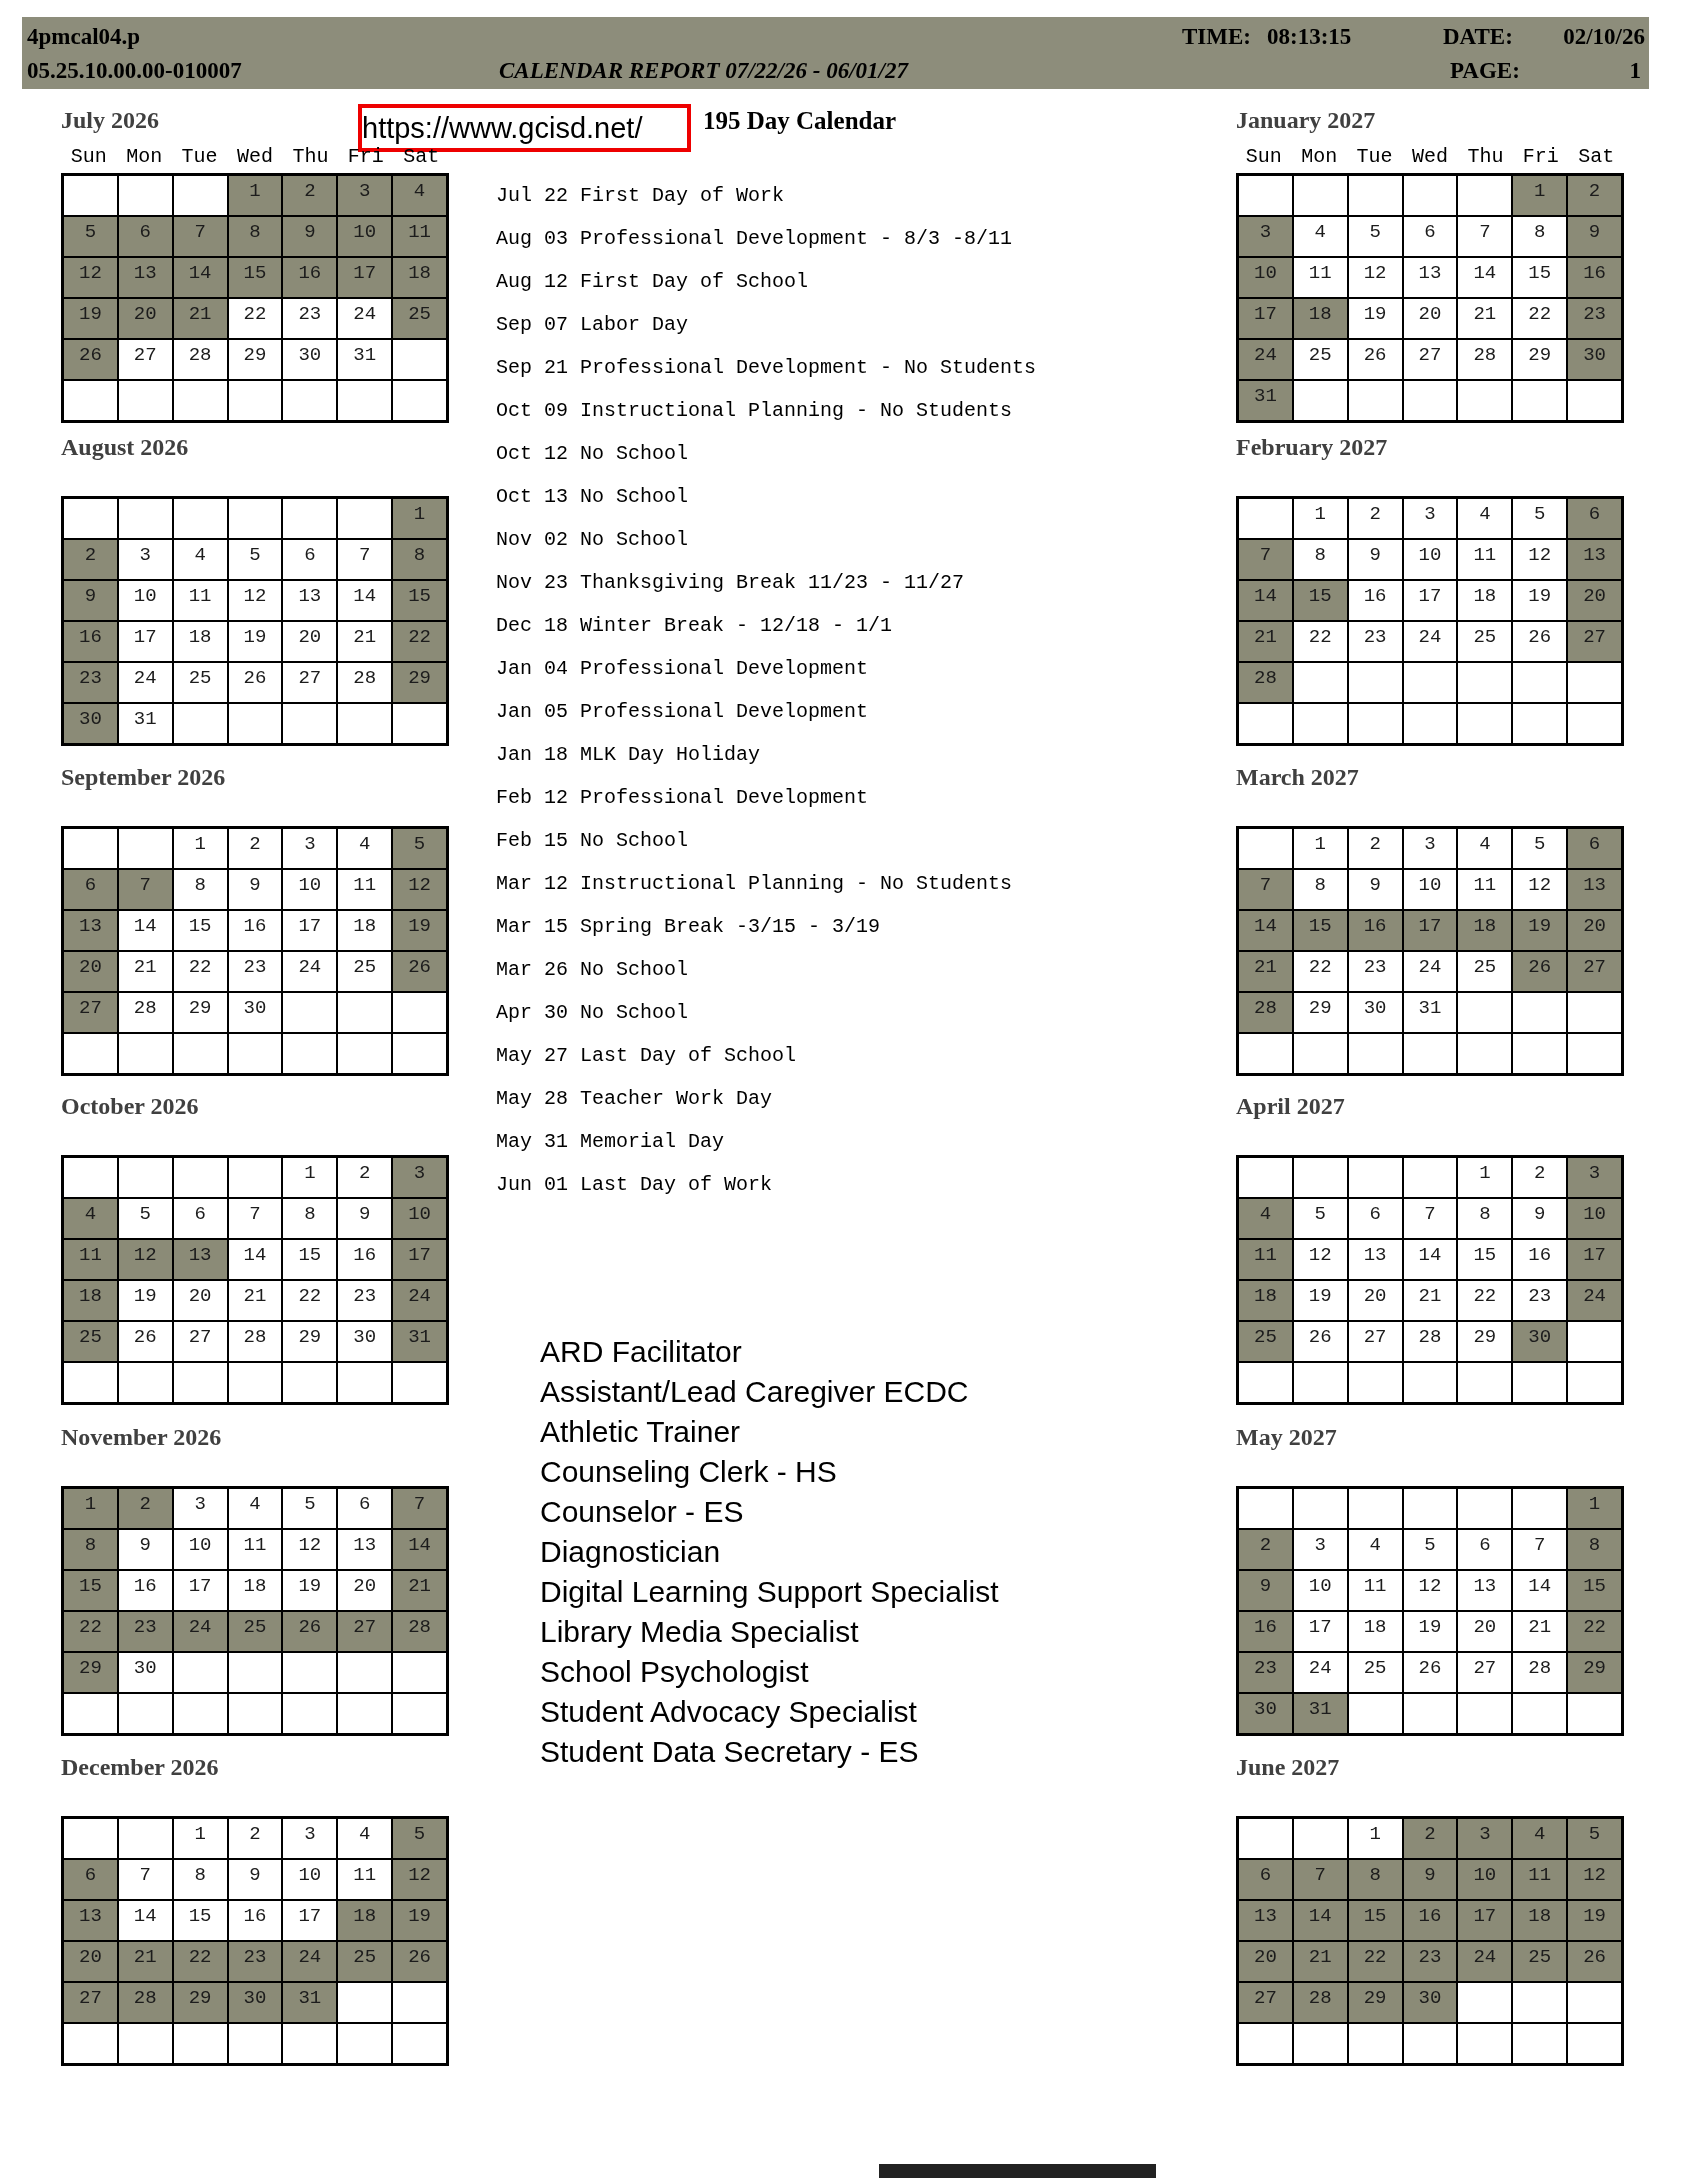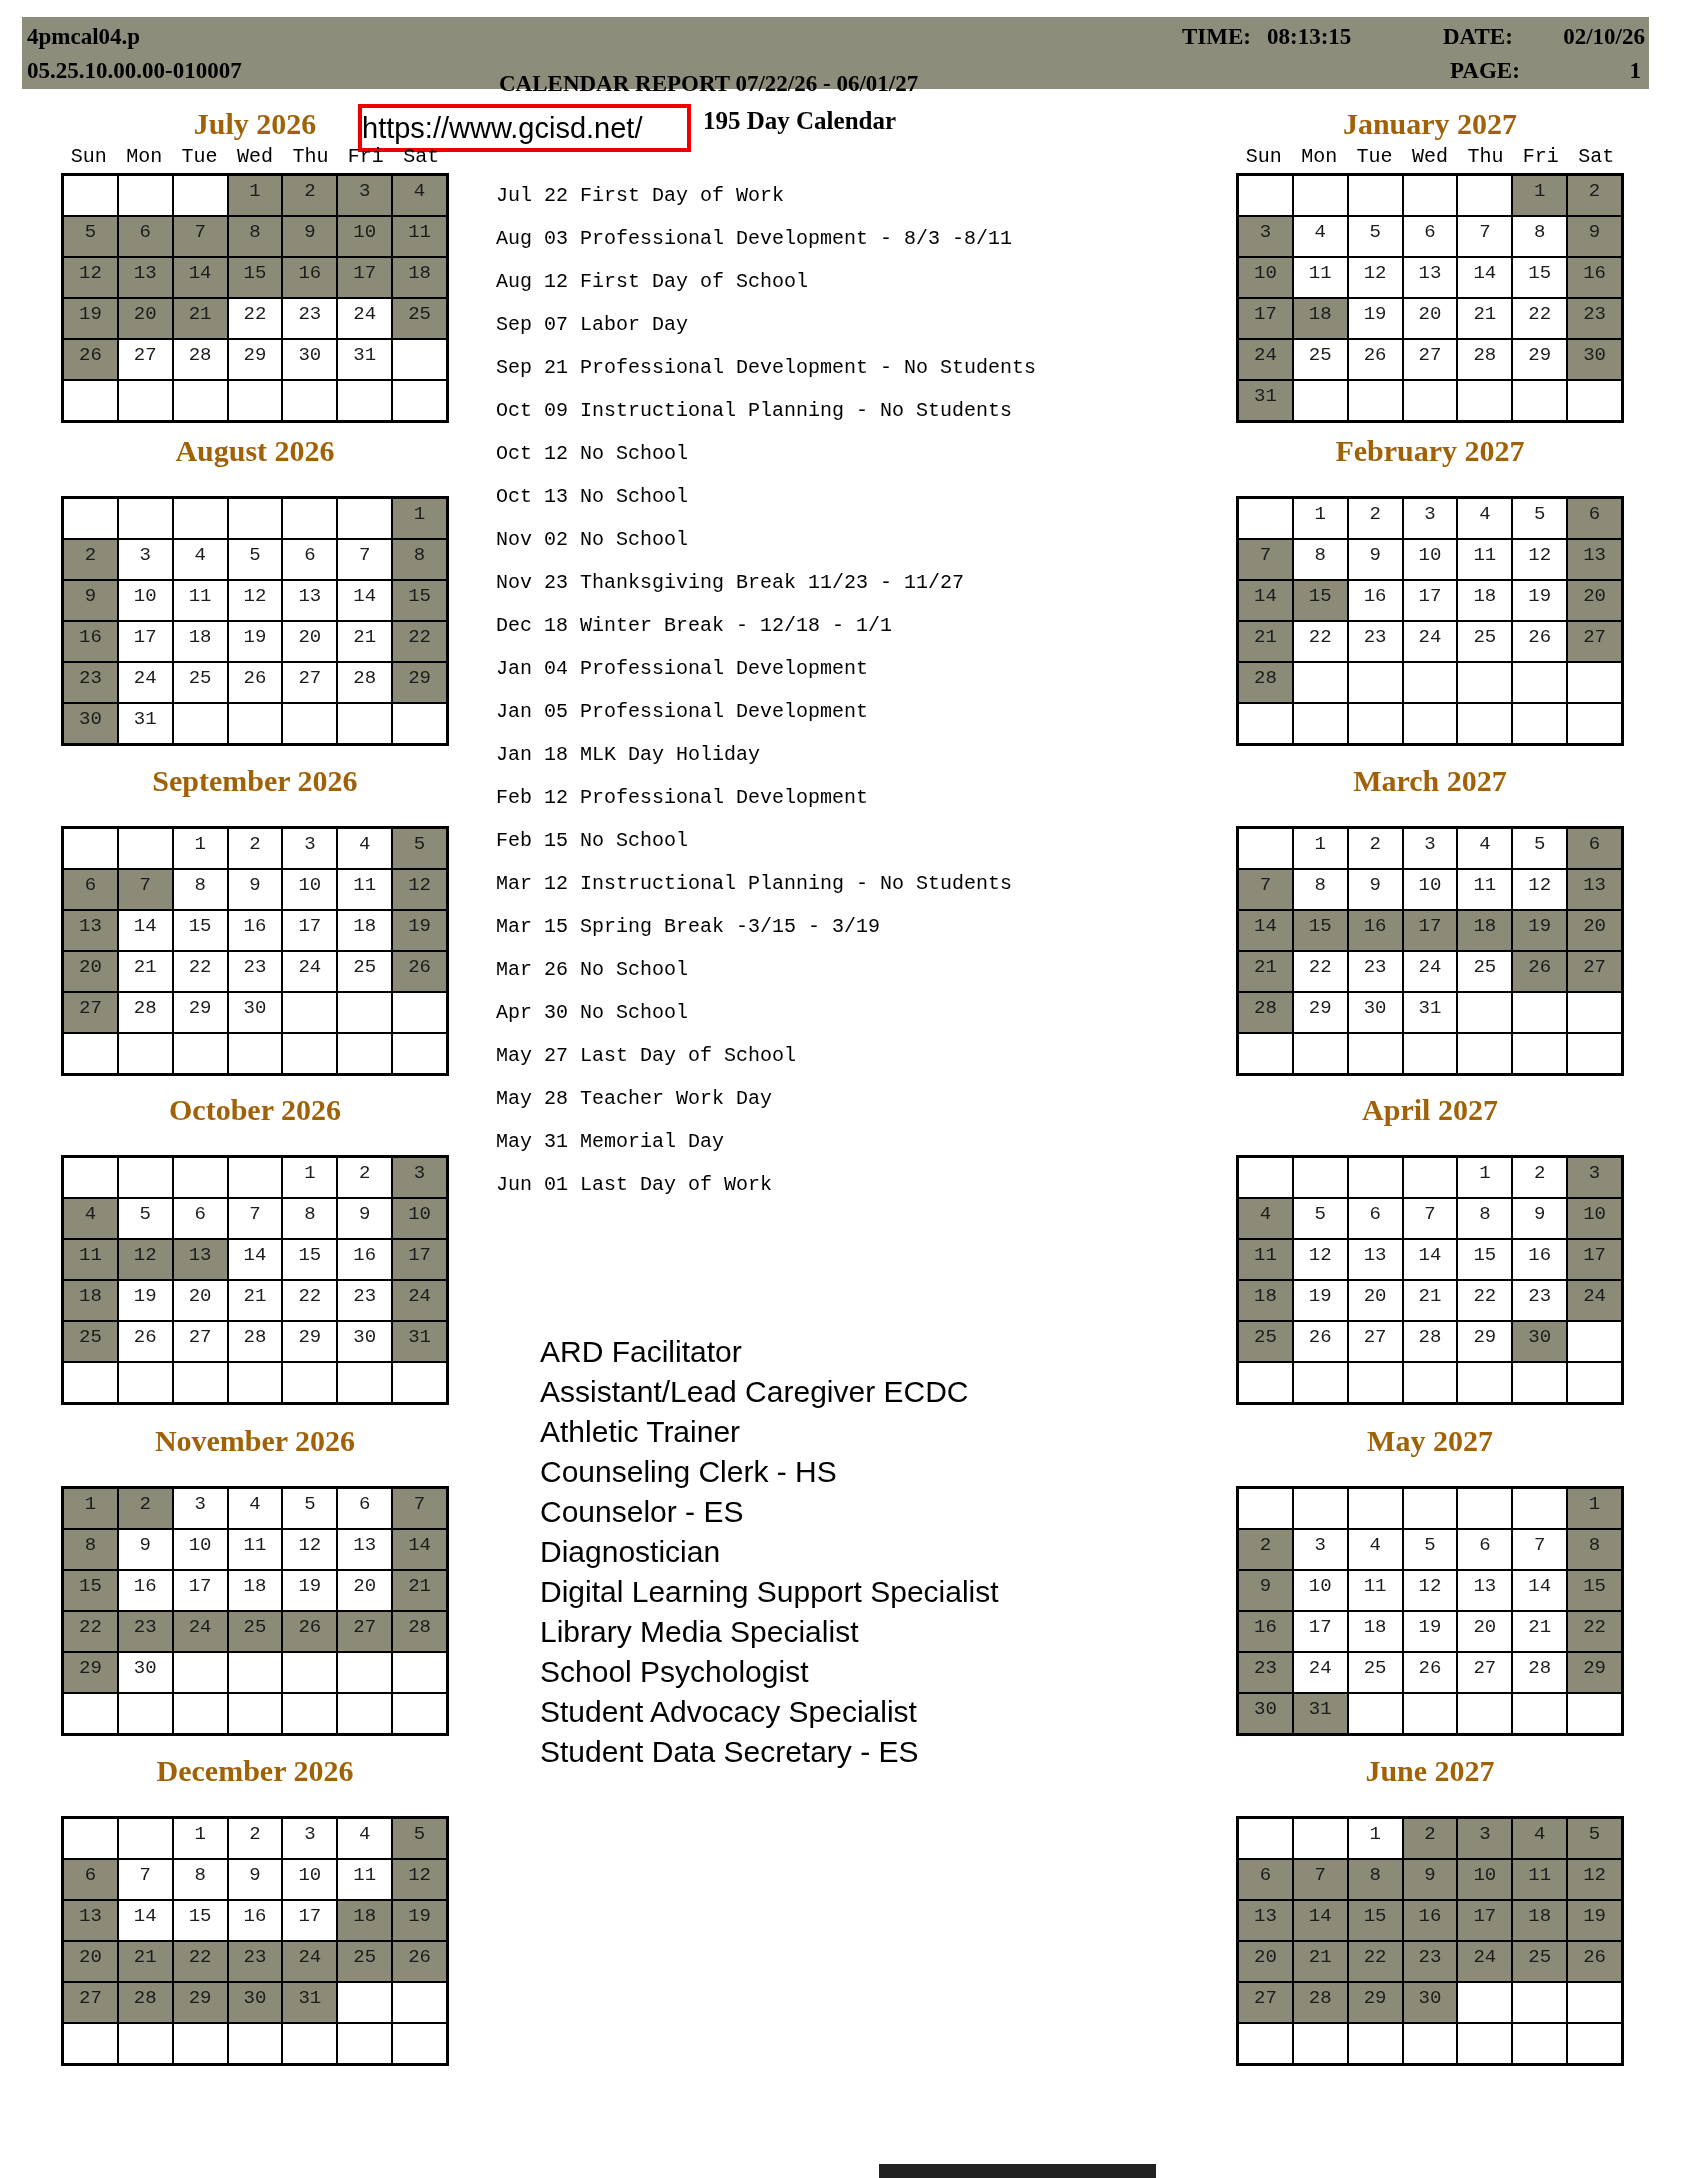--- a/index.html
+++ b/index.html
@@ -17,42 +17,42 @@
   
   .topbar{position:absolute;left:22px;top:17px;width:1627px;height:72px;background:var(--bar);}
   .topbar span{position:absolute;font-weight:bold;font-size:23px;color:var(--ink);white-space:nowrap;
                font-family:"Liberation Serif",serif;}
   .tb-program{left:5px;top:7px;}
   .tb-time-label{left:1160px;top:7px;}
   .tb-time{left:1245px;top:7px;}
   .tb-date-label{left:1421px;top:7px;}
   .tb-date{right:4px;top:7px;}
   .tb-reportid{left:5px;top:41px;}
-  .tb-title{left:477px;top:54px;}
+  .tb-title{left:477px;top:41px;font-style:italic;}
   .tb-page-label{left:1428px;top:41px;}
   .tb-page{right:8px;top:41px;}
 
   
   .url-box{position:absolute;left:358px;top:104px;width:333px;height:48px;border:4px solid var(--red);
            display:flex;align-items:center;justify-content:flex-start;background:#fff;}
   .url-box span{font-family:"Liberation Sans",sans-serif;font-size:29px;color:#000;white-space:nowrap;}
   .cal-title{position:absolute;left:703px;top:107px;font-weight:bold;font-size:25px;color:#000;
              font-family:"Liberation Serif",serif;white-space:nowrap;}
 
   
   .events{position:absolute;left:496px;top:184px;}
   .event-line{height:43px;font-family:"Liberation Mono",monospace;font-size:20px;color:#000;white-space:pre;}
 
   
   .jobs{position:absolute;left:540px;top:1335px;}
   .job-line{height:40px;font-family:"Liberation Sans",sans-serif;font-size:30px;color:#000;white-space:nowrap;}
 
   
   .month{position:absolute;width:388px;}
-  .month-title{text-align:center;font-weight:bold;font-size:30px;height:38px;color:#a16207;
+  .month-title{text-align:left;font-weight:bold;font-size:24px;height:38px;color:#404040;
                font-family:"Liberation Serif",serif;}
   .month-title.gap{margin-bottom:24px;}
   .wk-row{display:grid;grid-template-columns:repeat(7,1fr);height:28px;}
   .wk-row span{text-align:center;font-family:"Liberation Mono",monospace;font-size:20px;color:#000;}
   .grid{display:grid;grid-template-columns:repeat(7,1fr);border:2px solid #000;background:#fff;width:388px;}
   .cell{border:1px solid #000;height:41px;padding-top:4px;text-align:center;
         font-family:"Liberation Mono",monospace;font-size:19px;color:var(--daynum);background:#fff;}
   .cell.shaded{background:var(--shaded);}
 
   

